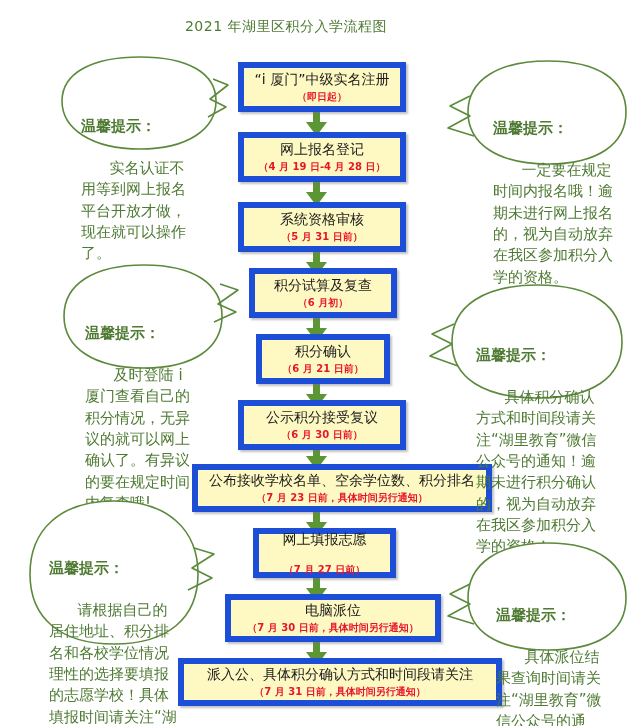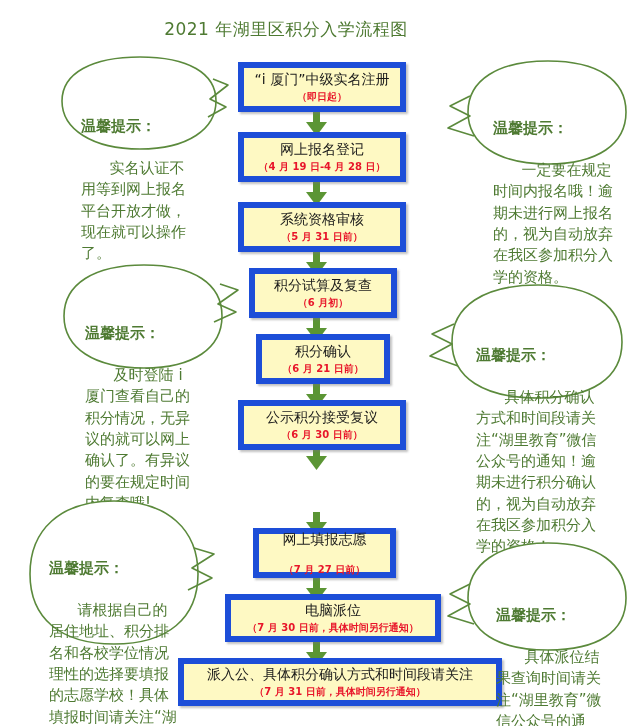--- a/index.html
+++ b/index.html
@@ -10,21 +10,21 @@
     position:relative;
     overflow:hidden;
   }
   #stage{position:absolute;left:0;top:0;width:640px;height:726px;}
 
   
   .title{
     position:absolute;
     left:0;top:18px;width:572px;
     text-align:center;
-    font-size:17px;
+    font-size:14px;
     font-weight:400;
     color:#4e7a32;
     letter-spacing:.5px;
     white-space:nowrap;
   }
 
   
   .fbox{
     position:absolute;
     background:#fef9c3;
@@ -134,20 +134,24 @@
   <div class="fbox" style="left:256px;top:334px;width:134px;height:50px;">
     <div class="main">积分确认</div>
     <div class="date">（6 月 21 日前）</div>
   </div>
 
   <div class="fbox" style="left:238px;top:400px;width:168px;height:50px;">
     <div class="main">公示积分接受复议</div>
     <div class="date">（6 月 30 日前）</div>
   </div>
 
+  <div class="fbox" style="left:192px;top:464px;width:300px;height:48px;">
+    <div class="main">公布接收学校名单、空余学位数、积分排名</div>
+    <div class="date">（7 月 23 日前，具体时间另行通知）</div>
+  </div>
 
   <div class="fbox" style="left:253px;top:528px;width:143px;height:50px;gap:13px;">
     <div class="main">网上填报志愿</div>
     <div class="date">（7 月 27 日前）</div>
   </div>
 
   <div class="fbox" style="left:225px;top:594px;width:216px;height:48px;">
     <div class="main">电脑派位</div>
     <div class="date">（7 月 30 日前，具体时间另行通知）</div>
   </div>

